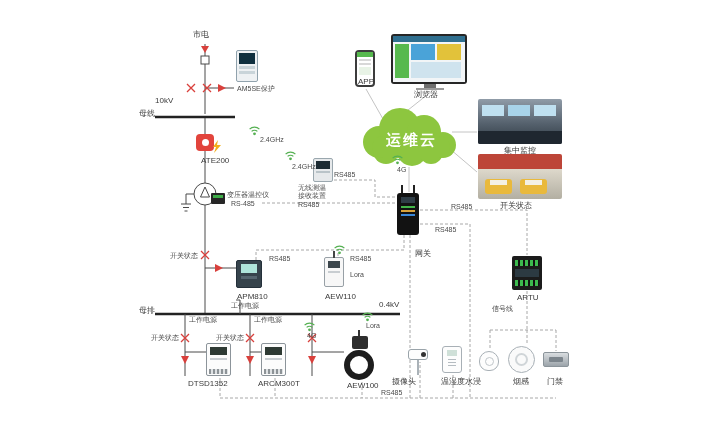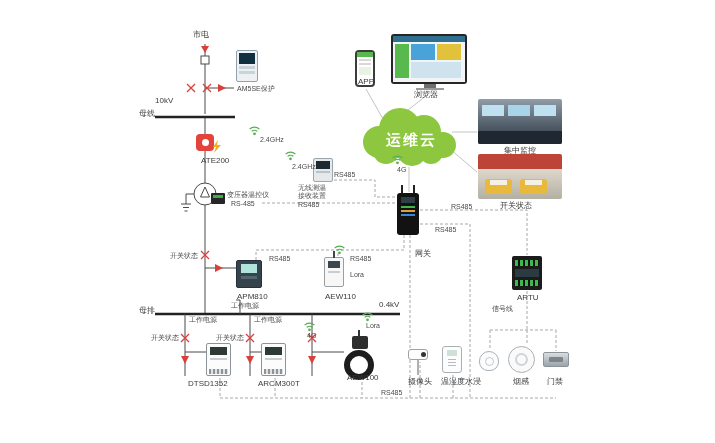--- a/index.html
+++ b/index.html
@@ -290,23 +290,23 @@
 
   <span class="lbl sm" style="left:189px;top:316px">工作电源</span>
   <span class="lbl sm" style="left:254px;top:316px">工作电源</span>
   <span class="lbl sm" style="left:151px;top:334px">开关状态</span>
   <span class="lbl sm" style="left:216px;top:334px">开关状态</span>
 
   <span class="lbl" style="left:188px;top:379px">DTSD1352</span>
   <span class="lbl" style="left:258px;top:379px">ARCM300T</span>
   <span class="lbl sm" style="left:307px;top:332px">4G</span>
   <span class="lbl sm" style="left:366px;top:322px">Lora</span>
-  <span class="lbl" style="left:347px;top:373px">AEW100</span>
-
-  <span class="lbl" style="left:408px;top:377px">摄像头</span>
+  <span class="lbl" style="left:347px;top:381px">AEW100</span>
+
+  <span class="lbl" style="left:392px;top:377px">摄像头</span>
   <span class="lbl" style="left:441px;top:377px">温湿度</span>
   <span class="lbl" style="left:465px;top:377px">水浸</span>
   <span class="lbl" style="left:513px;top:377px">烟感</span>
   <span class="lbl" style="left:547px;top:377px">门禁</span>
 
   <span class="lbl sm" style="left:381px;top:389px">RS485</span>
 
 </div>
 
 </body></html>

